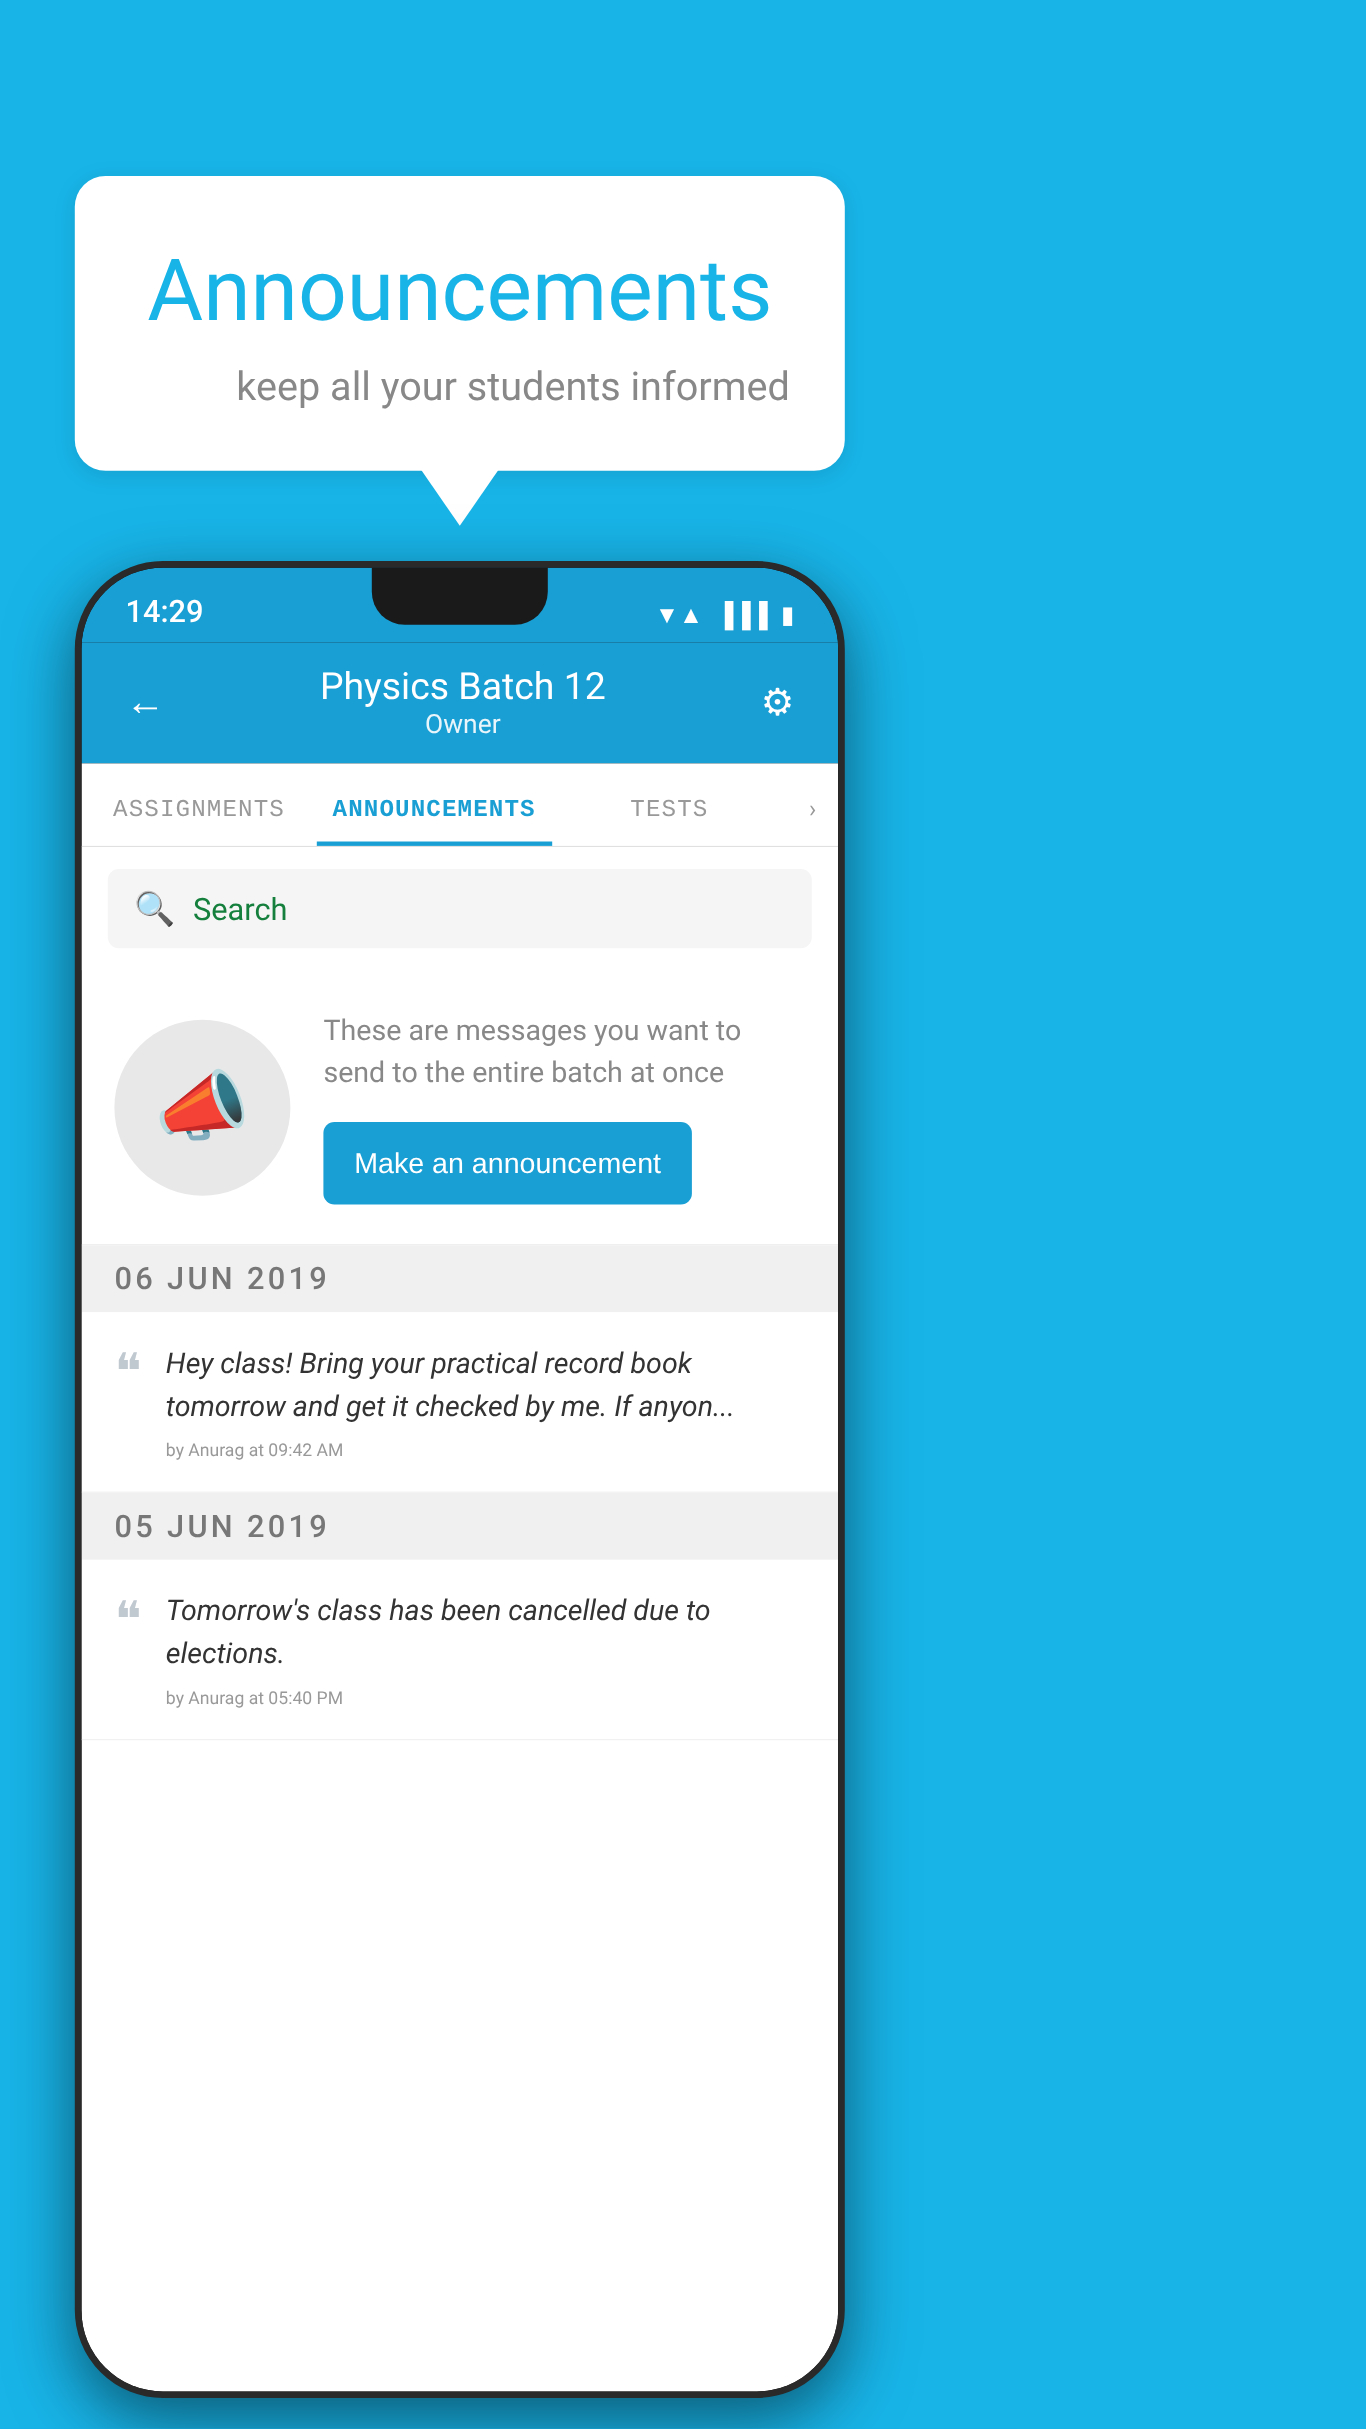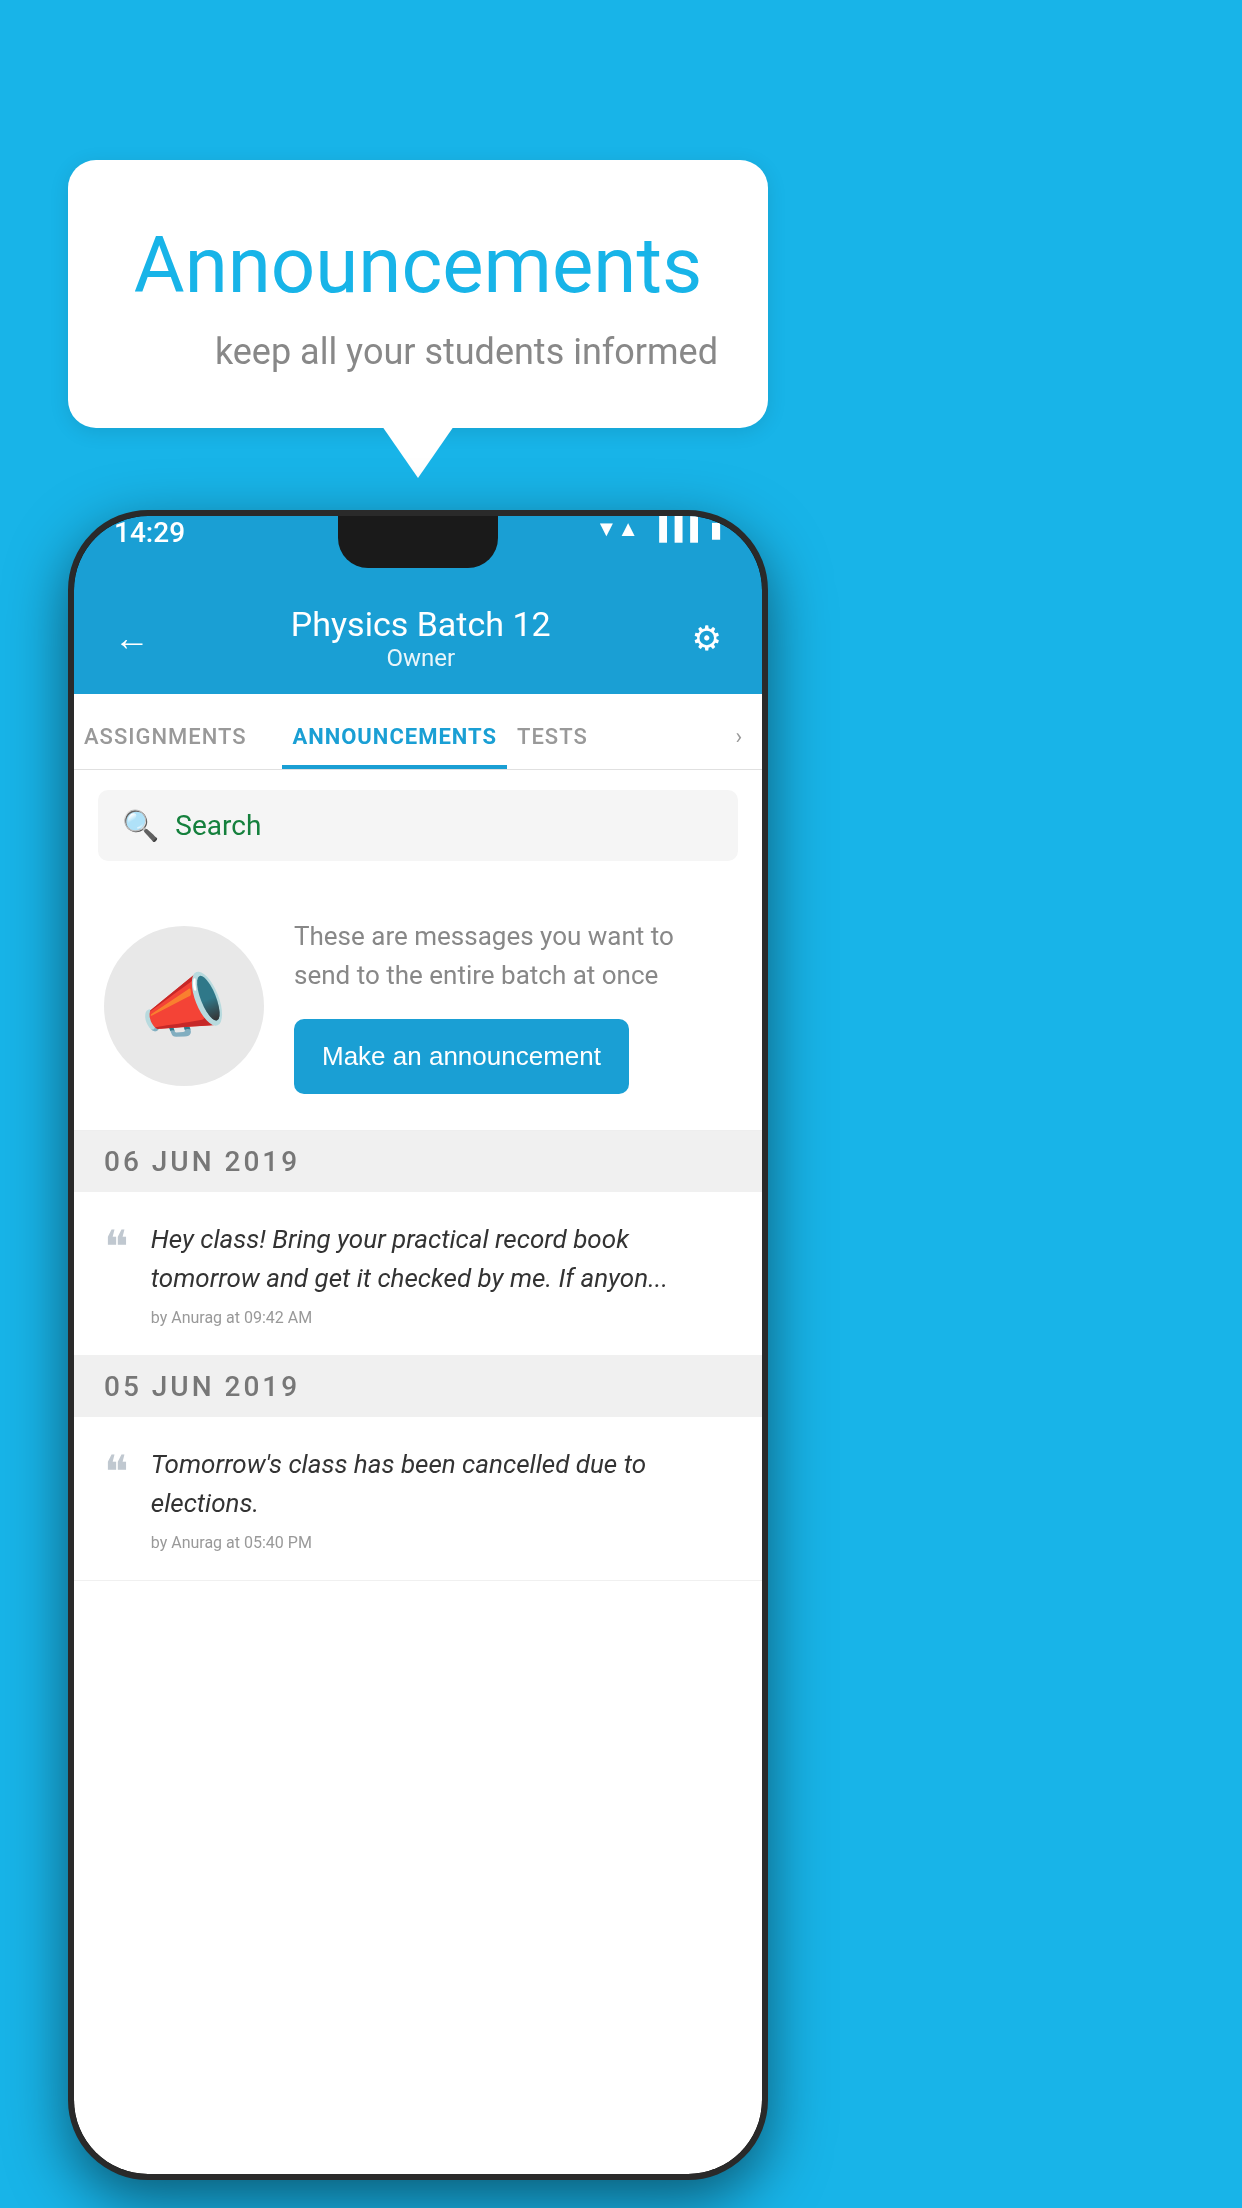--- a/index.html
+++ b/index.html
@@ -86,23 +86,23 @@
       background: #1a1a1a;
       border-radius: 0 0 30px 30px;
       z-index: 10;
     }
 
     
     .status-bar {
       background: #1a9fd4;
       height: 68px;
       display: flex;
-      align-items: flex-start;
+      align-items: flex-end;
       justify-content: space-between;
-      padding: 0 40px;
+      padding: 12px 40px;
       position: relative;
     }
 
     .status-time {
       color: white;
       font-size: 28px;
       font-weight: 500;
     }
 
     .status-icons {
@@ -152,27 +152,28 @@
     
     .tab-bar {
       background: white;
       display: flex;
       border-bottom: 1px solid #e0e0e0;
     }
 
     .tab-item {
       flex: 1;
       padding: 30px 10px 20px;
-      text-align: left;
+      text-align: center;
       font-size: 22px;
       color: #999;
       font-weight: 500;
       letter-spacing: 1px;
       cursor: pointer;
       position: relative;
+      font-family: Liberation Mono, monospace;
     }
 
     .tab-item.active {
       color: #1a9fd4;
       font-weight: 700;
     }
 
     .tab-item.active::after {
       content: '';
       position: absolute;

